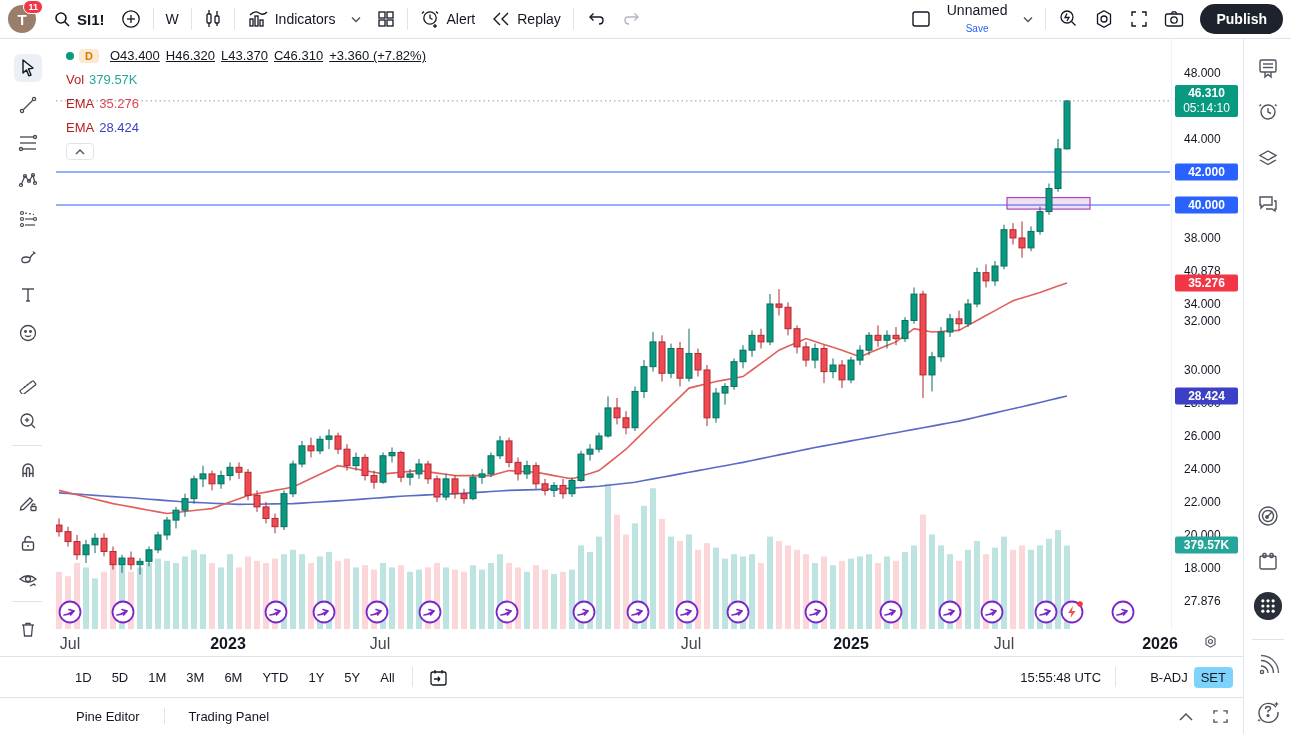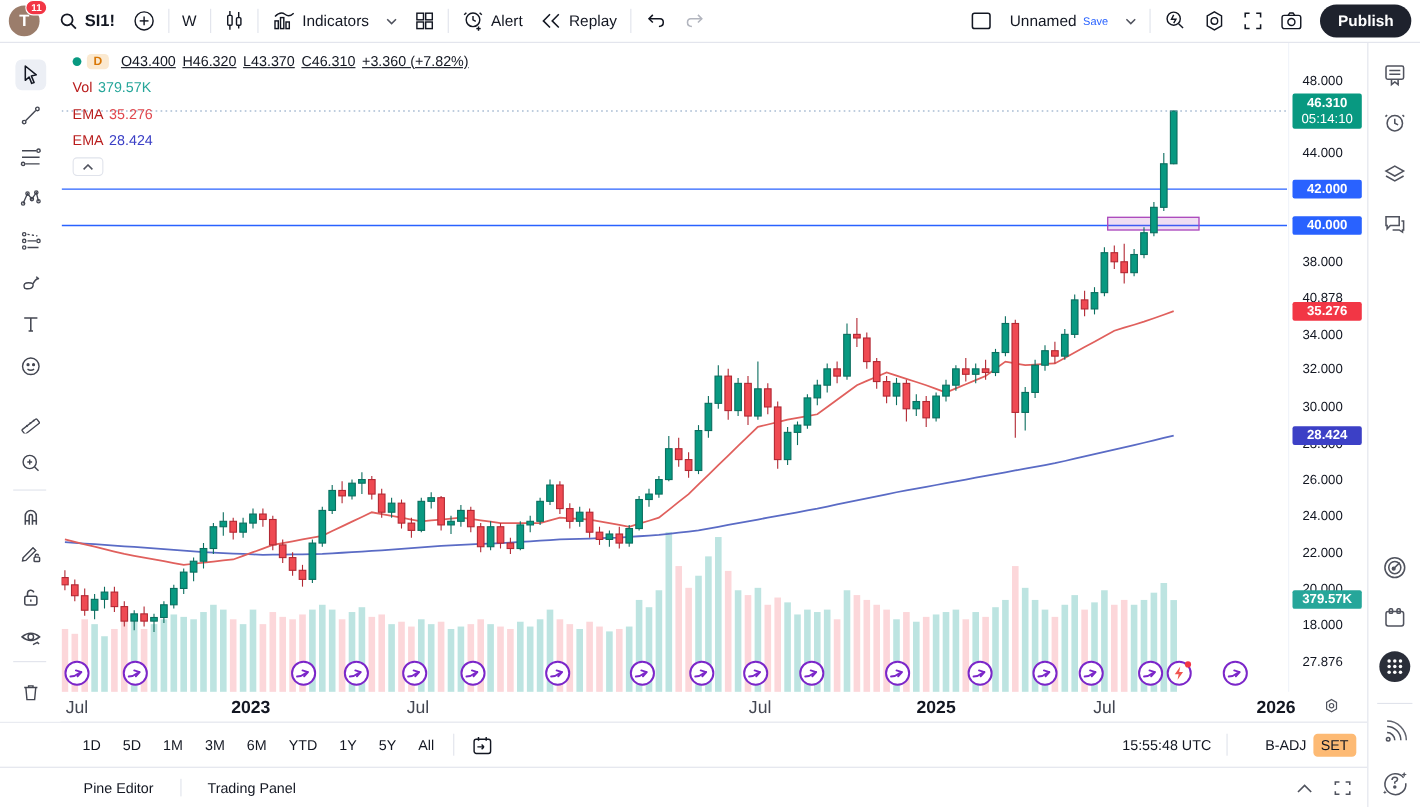--- a/index.html
+++ b/index.html
@@ -7,21 +7,21 @@
   .app { position: relative; width: 1291px; height: 734px; background: #fff; overflow: hidden; color: #131722; }
 
   
   .hdr { position: absolute; left: 0; top: 0; width: 1291px; height: 39px; border-bottom: 1px solid #e0e3eb; display: flex; align-items: center; padding: 0 8px; background: #fff; z-index: 30; }
   .hbtn { display: flex; align-items: center; gap: 6px; padding: 4px 8px; border-radius: 6px; cursor: pointer; color: #131722; font-size: 14px; }
   .hdiv { width: 1px; height: 22px; background: #e0e3eb; margin: 0 4px; }
   .avatar { position: relative; width: 28px; height: 28px; border-radius: 50%; background: #9b7d6b; color: #fff; font-size: 15px; font-weight: bold; display: flex; align-items: center; justify-content: center; margin-right: 10px; }
   .badge { position: absolute; top: -5px; right: -7px; background: #f23645; color: #fff; font-size: 9px; font-weight: bold; border-radius: 8px; padding: 1px 4px; border: 1px solid #fff; }
   .sym { font-weight: bold; font-size: 15px; }
   .spacer { flex: 1; }
-  .layoutname { display: flex; flex-direction: row; align-items: flex-end; line-height: 1.05; }
+  .layoutname { display: flex; flex-direction: column; align-items: center; line-height: 1.05; }
   .layoutname .nm { font-size: 14px; color: #131722; }
   .layoutname .sv { font-size: 10px; color: #2962ff; }
   .publish { background: #1e222d; color: #fff; font-size: 14px; font-weight: bold; padding: 7px 16px; border-radius: 16px; cursor: pointer; margin-left: 8px; }
   svg.ic { display: block; }
 
   
   .ltools { position: absolute; left: 0; top: 39px; width: 55px; height: 617px; background: #fff; z-index: 20; }
   .ltool { position: absolute; left: 14px; width: 28px; height: 28px; display: flex; align-items: center; justify-content: center; border-radius: 6px; cursor: pointer; color: #434651; }
   .ltool.active { background: #eceff5; }
   .ldiv { position: absolute; left: 12px; width: 30px; height: 1px; background: #e0e3eb; }
@@ -51,21 +51,21 @@
   .tlabel { position: absolute; top: 6px; transform: translateX(-50%); color: #434651; }
   .tlabel.year { color: #131722; font-weight: bold; }
   .taxis-gear { position: absolute; right: 22px; top: 5px; color: #50535e; cursor: pointer; }
 
   
   .ftoolbar { position: absolute; left: 0; top: 656px; width: 1243px; height: 41px; border-top: 1px solid #e0e3eb; display: flex; align-items: center; padding: 0 10px 0 66px; background: #fff; font-size: 13px; }
   .rng { padding: 4px 9px; border-radius: 5px; cursor: pointer; color: #131722; }
   .fdiv { width: 1px; height: 20px; background: #e0e3eb; margin: 0 8px; }
   .clock { color: #131722; cursor: pointer; }
   .adj { margin-left: 20px; color: #131722; cursor: pointer; padding: 3px 6px; }
-  .set { background: #fdba74; border-radius: 4px; padding: 3px 7px; cursor: pointer; }
+  .set { background: #7dd3fc; border-radius: 4px; padding: 3px 7px; cursor: pointer; }
 
   
   .sbar { position: absolute; left: 0; top: 697px; width: 1243px; height: 37px; border-top: 1px solid #e0e3eb; display: flex; align-items: center; padding: 0 14px 0 66px; background: #fff; font-size: 13px; }
   .sitem { color: #131722; cursor: pointer; padding: 5px 10px; }
   .svdiv { width: 1px; height: 16px; background: #e0e3eb; margin: 0 14px; }
   .sbar-icons { margin-left: auto; display: flex; align-items: center; gap: 18px; color: #50535e; }
 
   
   .rbar { position: absolute; left: 1243px; top: 39px; width: 48px; height: 695px; border-left: 1px solid #e0e3eb; background: #fff; z-index: 25; }
   .rtool { position: absolute; left: 9px; width: 30px; height: 30px; display: flex; align-items: center; justify-content: center; border-radius: 6px; color: #50535e; cursor: pointer; }
@@ -789,21 +789,21 @@
 
   <div class="paxis" id="paxis">
       <div class="tick" style="top: 33.9877px;">48.000</div>
       <div class="tick" style="top: 66.9855px;">46.000</div>
       <div class="tick" style="top: 99.9832px;">44.000</div>
       <div class="tick" style="top: 132.981px;">42.000</div>
       <div class="tick" style="top: 165.979px;">40.000</div>
       <div class="tick" style="top: 198.977px;">38.000</div>
       <div class="tick" style="top: 231.974px;">40.878</div>
       <div class="tick" style="top: 264.972px;">34.000</div>
-      <div class="tick" style="top: 296px;">32.000</div>
+      <div class="tick" style="top: 282px;">32.000</div>
       <div class="tick" style="top: 330.968px;">30.000</div>
       <div class="tick" style="top: 363.965px;">28.000</div>
       <div class="tick" style="top: 396.963px;">26.000</div>
       <div class="tick" style="top: 429.961px;">24.000</div>
       <div class="tick" style="top: 462.959px;">22.000</div>
       <div class="tick" style="top: 495.956px;">20.000</div>
       <div class="tick" style="top: 528.954px;">18.000</div>
       <div class="tick" style="top: 561.952px;">27.876</div>
       <div class="plabel" style="background: rgb(8, 153, 129); top: 61.8708px;"><b>46.310</b><br>05:14:10</div>
       <div class="plabel" style="background: rgb(41, 98, 255); top: 132.981px;"><b>42.000</b></div>

